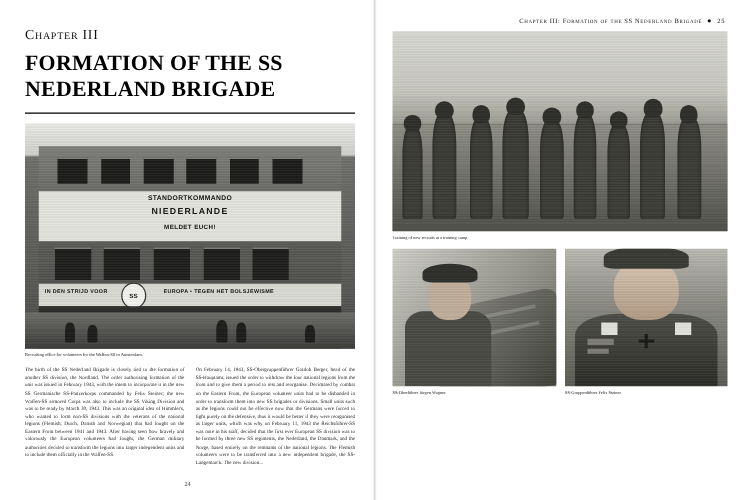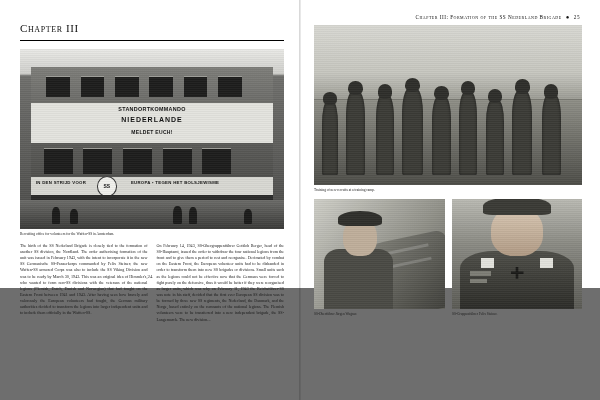--- a/index.html
+++ b/index.html
@@ -16,21 +16,21 @@
   .spread {
     position: relative;
     width: 600px;
     height: 400px;
     background: #6e6e6e;
     display: flex;
   }
   .page {
     position: relative;
     background: #ffffff;
-    height: 288px;
+    height: 400px;
     box-sizing: border-box;
   }
   .page-left {
     width: 300px;
     padding: 22px 16px 18px 20px;
   }
   .page-right {
     width: 300px;
     padding: 14px 18px 18px 14px;
   }
@@ -256,20 +256,21 @@
 <body>
 
 <div class="spread">
 
   <div class="page page-left">
 
     <div class="chapter-label">
       <span>Chapter III</span>
     </div>
 
+    <div class="chapter-title">FORMATION OF THE SS NEDERLAND BRIGADE</div>
 
     <hr class="rule">
 
     <div class="photo amsterdam" style="width:264px;height:180px;">
       <div class="ph-inner">
         <div class="sky"></div>
         <div class="facade"></div>
 
         <div class="win" style="left:10%;top:15%;width:9%;height:11%;"></div>
         <div class="win" style="left:23%;top:15%;width:9%;height:11%;"></div>

